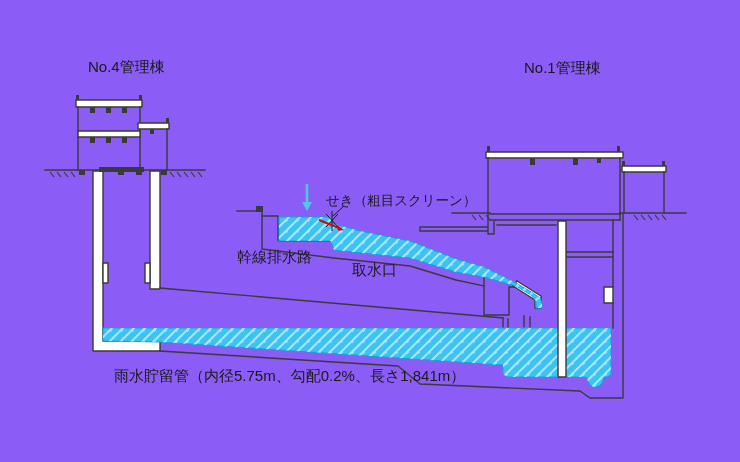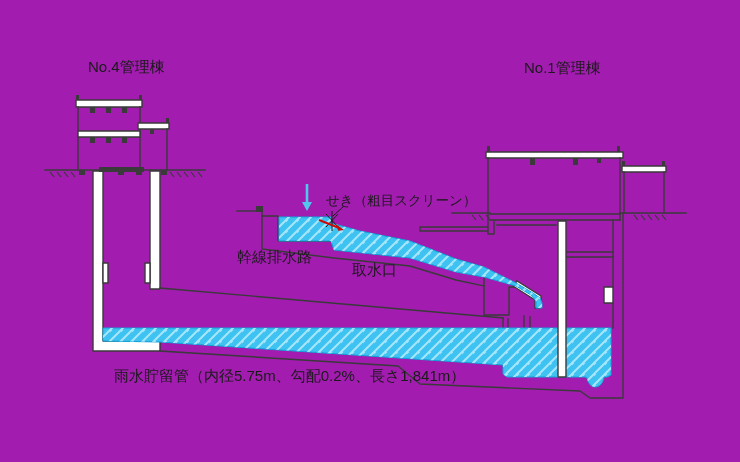--- a/index.html
+++ b/index.html
@@ -1,16 +1,16 @@
 <!DOCTYPE html>
 <html style="--line: #3a3a3a; --water: #3dc2f1; --water_hatch: #a6e6fb; --water_edge: #12a3da; --arrow_blue: #53c6ee; --arrow_red: #cc0a0a;"><head>
 <meta charset="utf-8">
 <style>
   html,body{margin:0;padding:0;background:#ffffff;}
-  .stage{position:relative;width:740px;height:462px;background:#a21caf;overflow:hidden;
+  .stage{position:relative;width:740px;height:462px;background:#8b5cf6;overflow:hidden;
          font-family:"Liberation Sans","DejaVu Sans",sans-serif;}
   svg text{font-family:"Liberation Sans","DejaVu Sans",sans-serif;fill:#1a1a1a;}
   .lbl{font-size:15px;}
   .lbl-sm{font-size:13.5px;}
   .ln{stroke:var(--line,#3a3a3a);stroke-width:1.4;fill:none;stroke-linejoin:round;stroke-linecap:square;}
   .solid{fill:var(--line,#3a3a3a);stroke:none;}
   .conc{fill:#ffffff;stroke:var(--line,#3a3a3a);stroke-width:1.4;stroke-linejoin:round;}
   .water{fill:var(--water,#3dc2f1);stroke:var(--water_edge,#12a3da);stroke-width:1;}
   .whatch{fill:url(#wh);stroke:none;}
   .bluearrow{stroke:var(--arrow_blue,#53c6ee);stroke-width:2.6;fill:none;}

